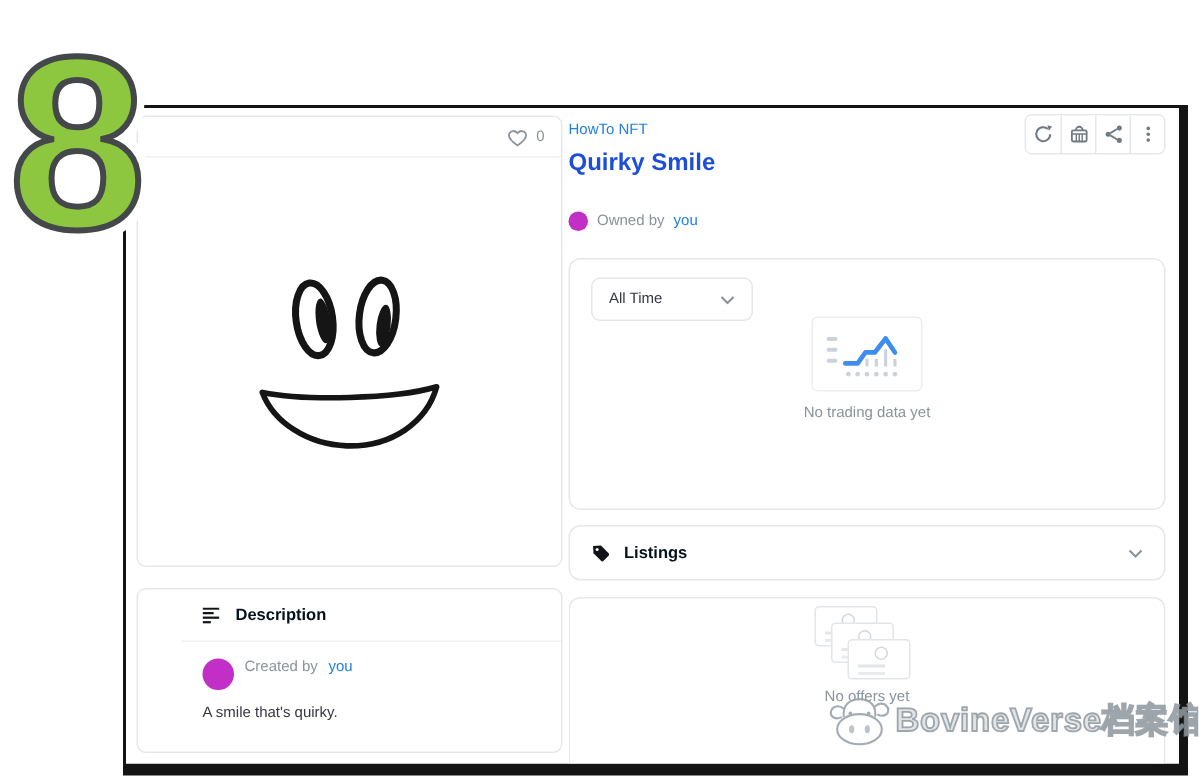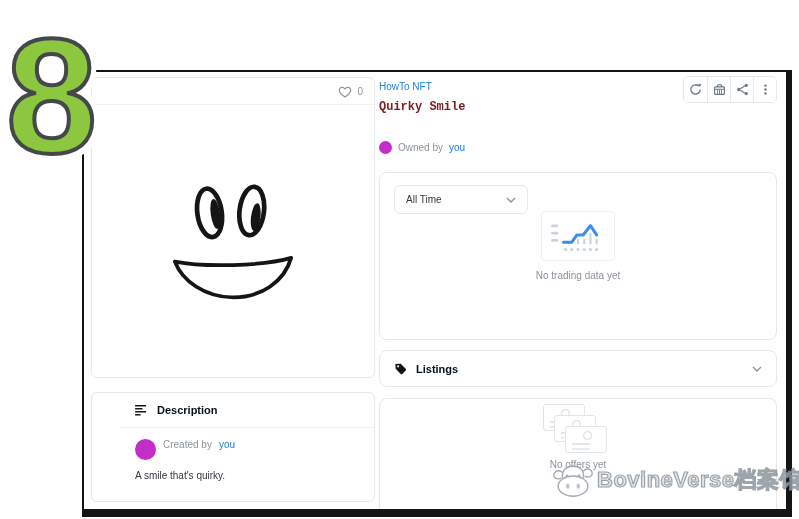--- a/index.html
+++ b/index.html
@@ -55,39 +55,39 @@
   .avatar { border-radius:50%; background:var(--avatar-magenta,#c12fc7); flex:0 0 auto; }
   .avatar.lg { width:21px; height:21px; }
   .avatar.sm { width:13px; height:13px; }
   .desc-text { margin-top:10px; font-size:10px; color:#353840; }
 
   
   .breadcrumb {
     position:absolute; left:295px; top:9px; font-size:10px;
     color:var(--accent-blue,#2081e2); text-decoration:none; cursor:pointer;
   }
-  .nft-title { position:absolute; left:295px; top:28px; font-size:12px; font-weight:700; color:#7f1d1d;font-family:Liberation Mono, monospace; }
+  .nft-title { position:absolute; left:295px; top:28px; font-size:16px; font-weight:700; color:#1d4ed8; }
   .owner-row { position:absolute; left:295px; top:69px; display:flex; align-items:center; gap:6px; font-size:10px; color:#8a939b; }
   .link-text { color:var(--accent-blue,#2081e2); cursor:pointer; }
 
   .toolbar {
     position:absolute; right:9px; top:4px; display:flex;
     border:1px solid var(--panel-border,#e5e8eb); border-radius:5px; overflow:hidden; background:#fff;
   }
   .tool-btn {
     width:23px; height:25px; display:flex; align-items:center; justify-content:center;
     background:#fff; border:none; border-left:1px solid var(--panel-border,#e5e8eb); cursor:pointer;
   }
   .tool-btn:first-child { border-left:none; }
 
   
   .price-history-panel { left:295px; top:100px; width:398px; height:168px; }
   .ph-content { position:relative; height:132px; }
   .range-select {
-    position:absolute; left:14px; top:12px; width:134px; height:29px;
+    position:absolute; left:14px; top:12px; width:108px; height:29px;
     border:1px solid var(--panel-border,#e5e8eb); border-radius:6px; background:#fff;
     display:flex; align-items:center; justify-content:space-between;
     padding:0 11px; font-size:10px; color:#353840; cursor:pointer;
   }
   .chart-placeholder {
     position:absolute; left:50%; top:38px; transform:translateX(-50%);
     width:74px; height:50px; border:1px solid #eceef0; border-radius:4px;
     display:flex; align-items:center; justify-content:center; background:#fff;
   }
   .empty-text {

